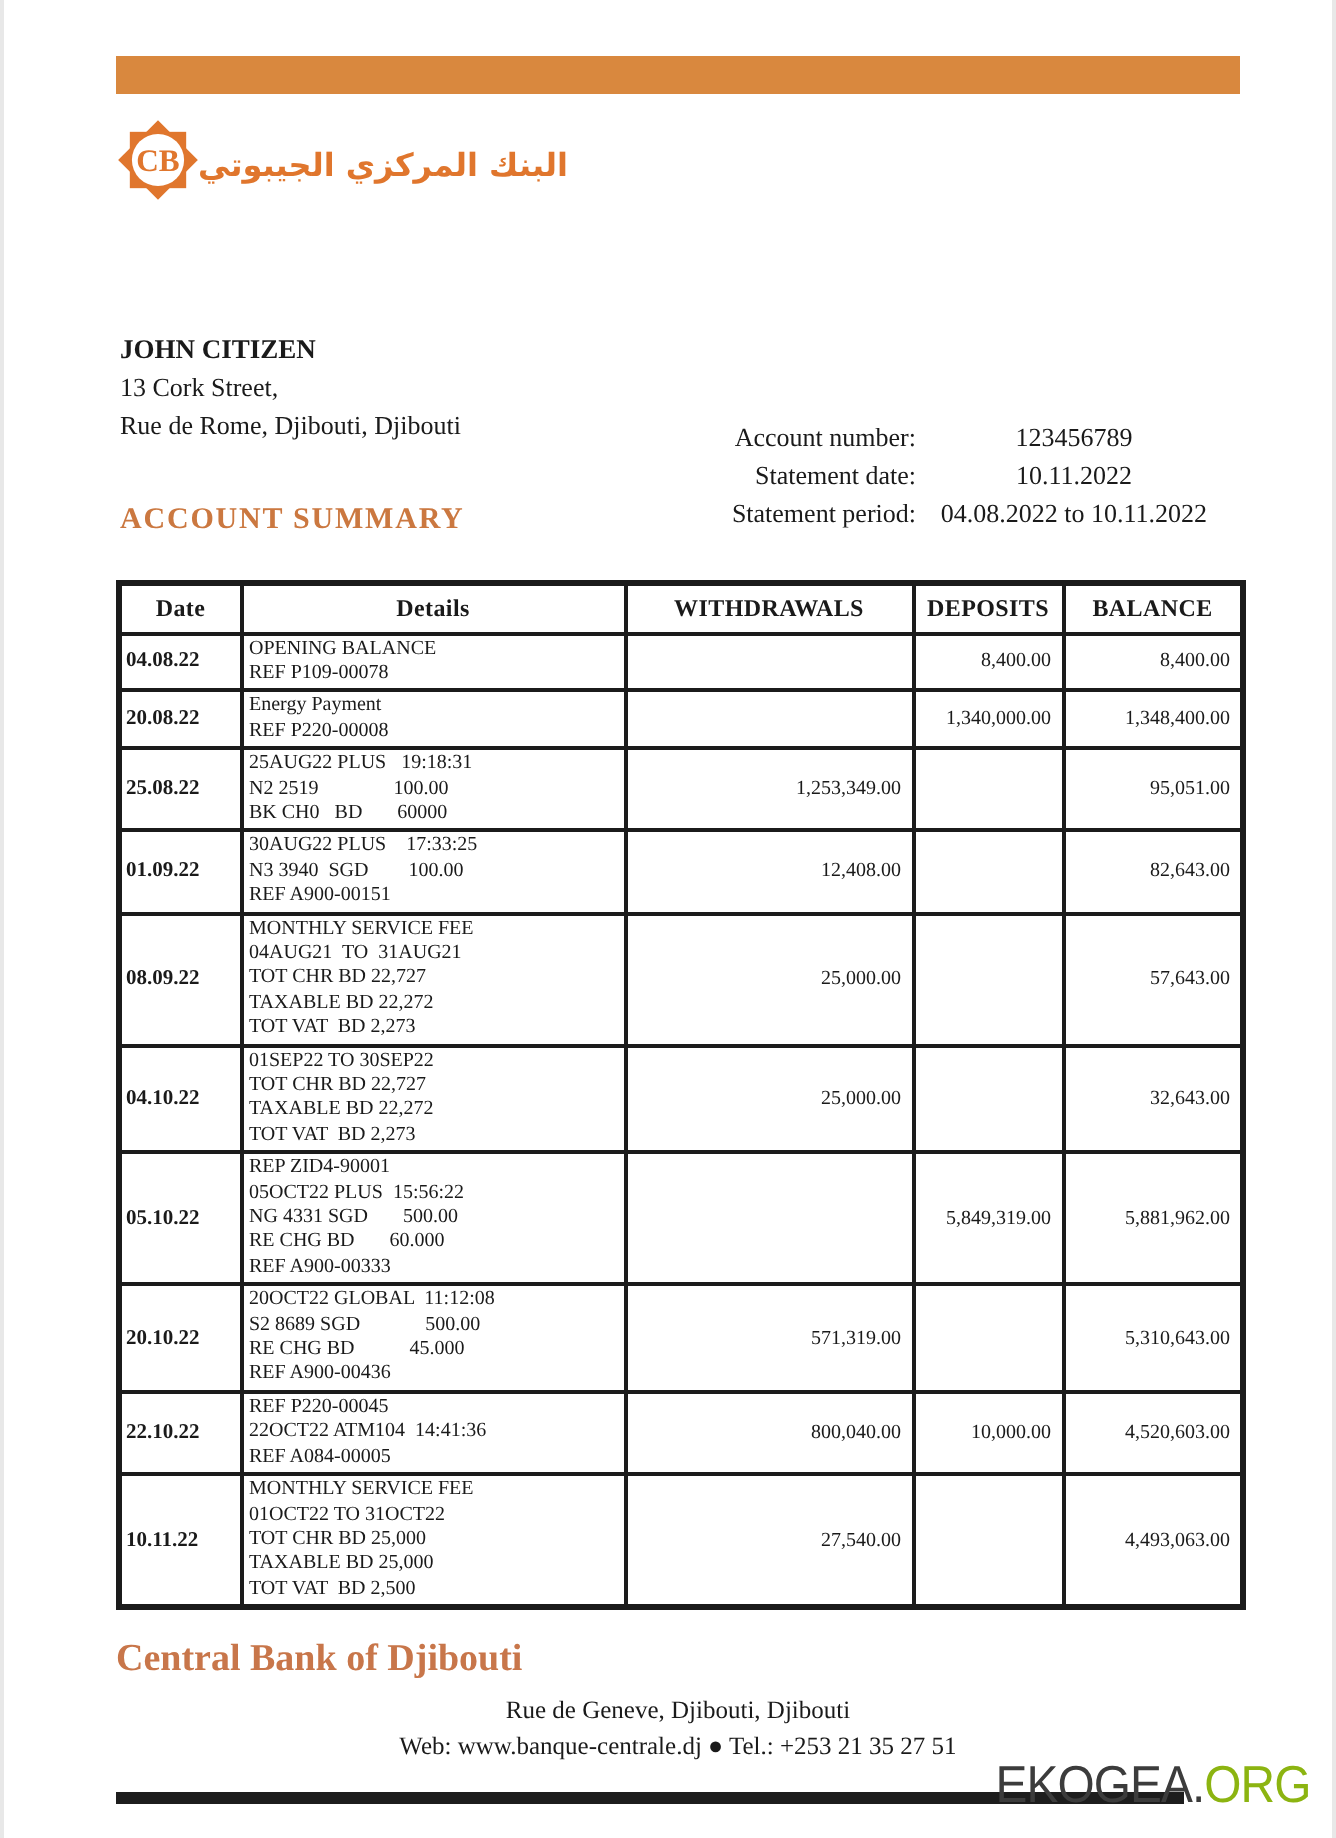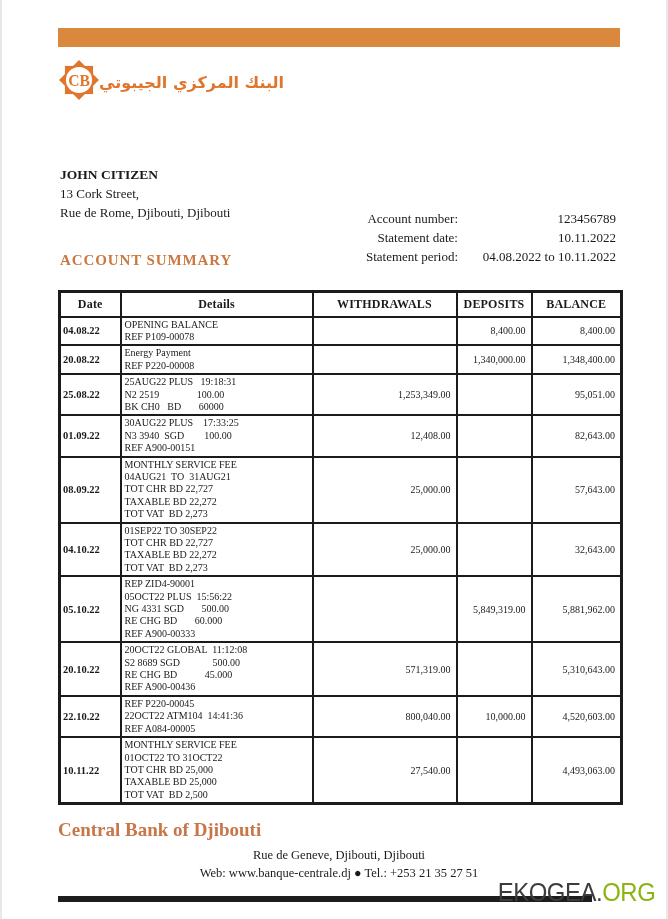--- a/index.html
+++ b/index.html
@@ -22,21 +22,21 @@
     font-family:"DejaVu Sans", sans-serif; font-weight:bold;
     font-size:16px; color:#E0762D;
   }
 
   .holder { position:absolute; left:58px; top:165px; font-size:13px; line-height:19px; }
   .holder .name { font-weight:bold; font-size:13.5px; }
 
   .acct-info { position:absolute; left:320px; top:165px; width:294px; font-size:13px; line-height:19px;margin-top:44px; }
   .acct-info .row { display:flex; }
   .acct-info .lbl { width:136px; text-align:right; }
-  .acct-info .val { flex:1; text-align:right; }
+  .acct-info .val { flex:1; text-align:center; }
 
   .summary-title {
     position:absolute; left:58px; top:252px;
     font-size:15px; font-weight:bold; letter-spacing:.9px; color:#CB7840;
   }
 
   table.stmt { position:absolute; left:56px; top:290px; width:562px;
     border-collapse:collapse; table-layout:fixed; border:3px solid #1b1b1b; }
   table.stmt th, table.stmt td { border:2px solid #1b1b1b; }
   table.stmt th { height:25px; font-size:12px; font-weight:bold; text-align:center; letter-spacing:.2px; }

